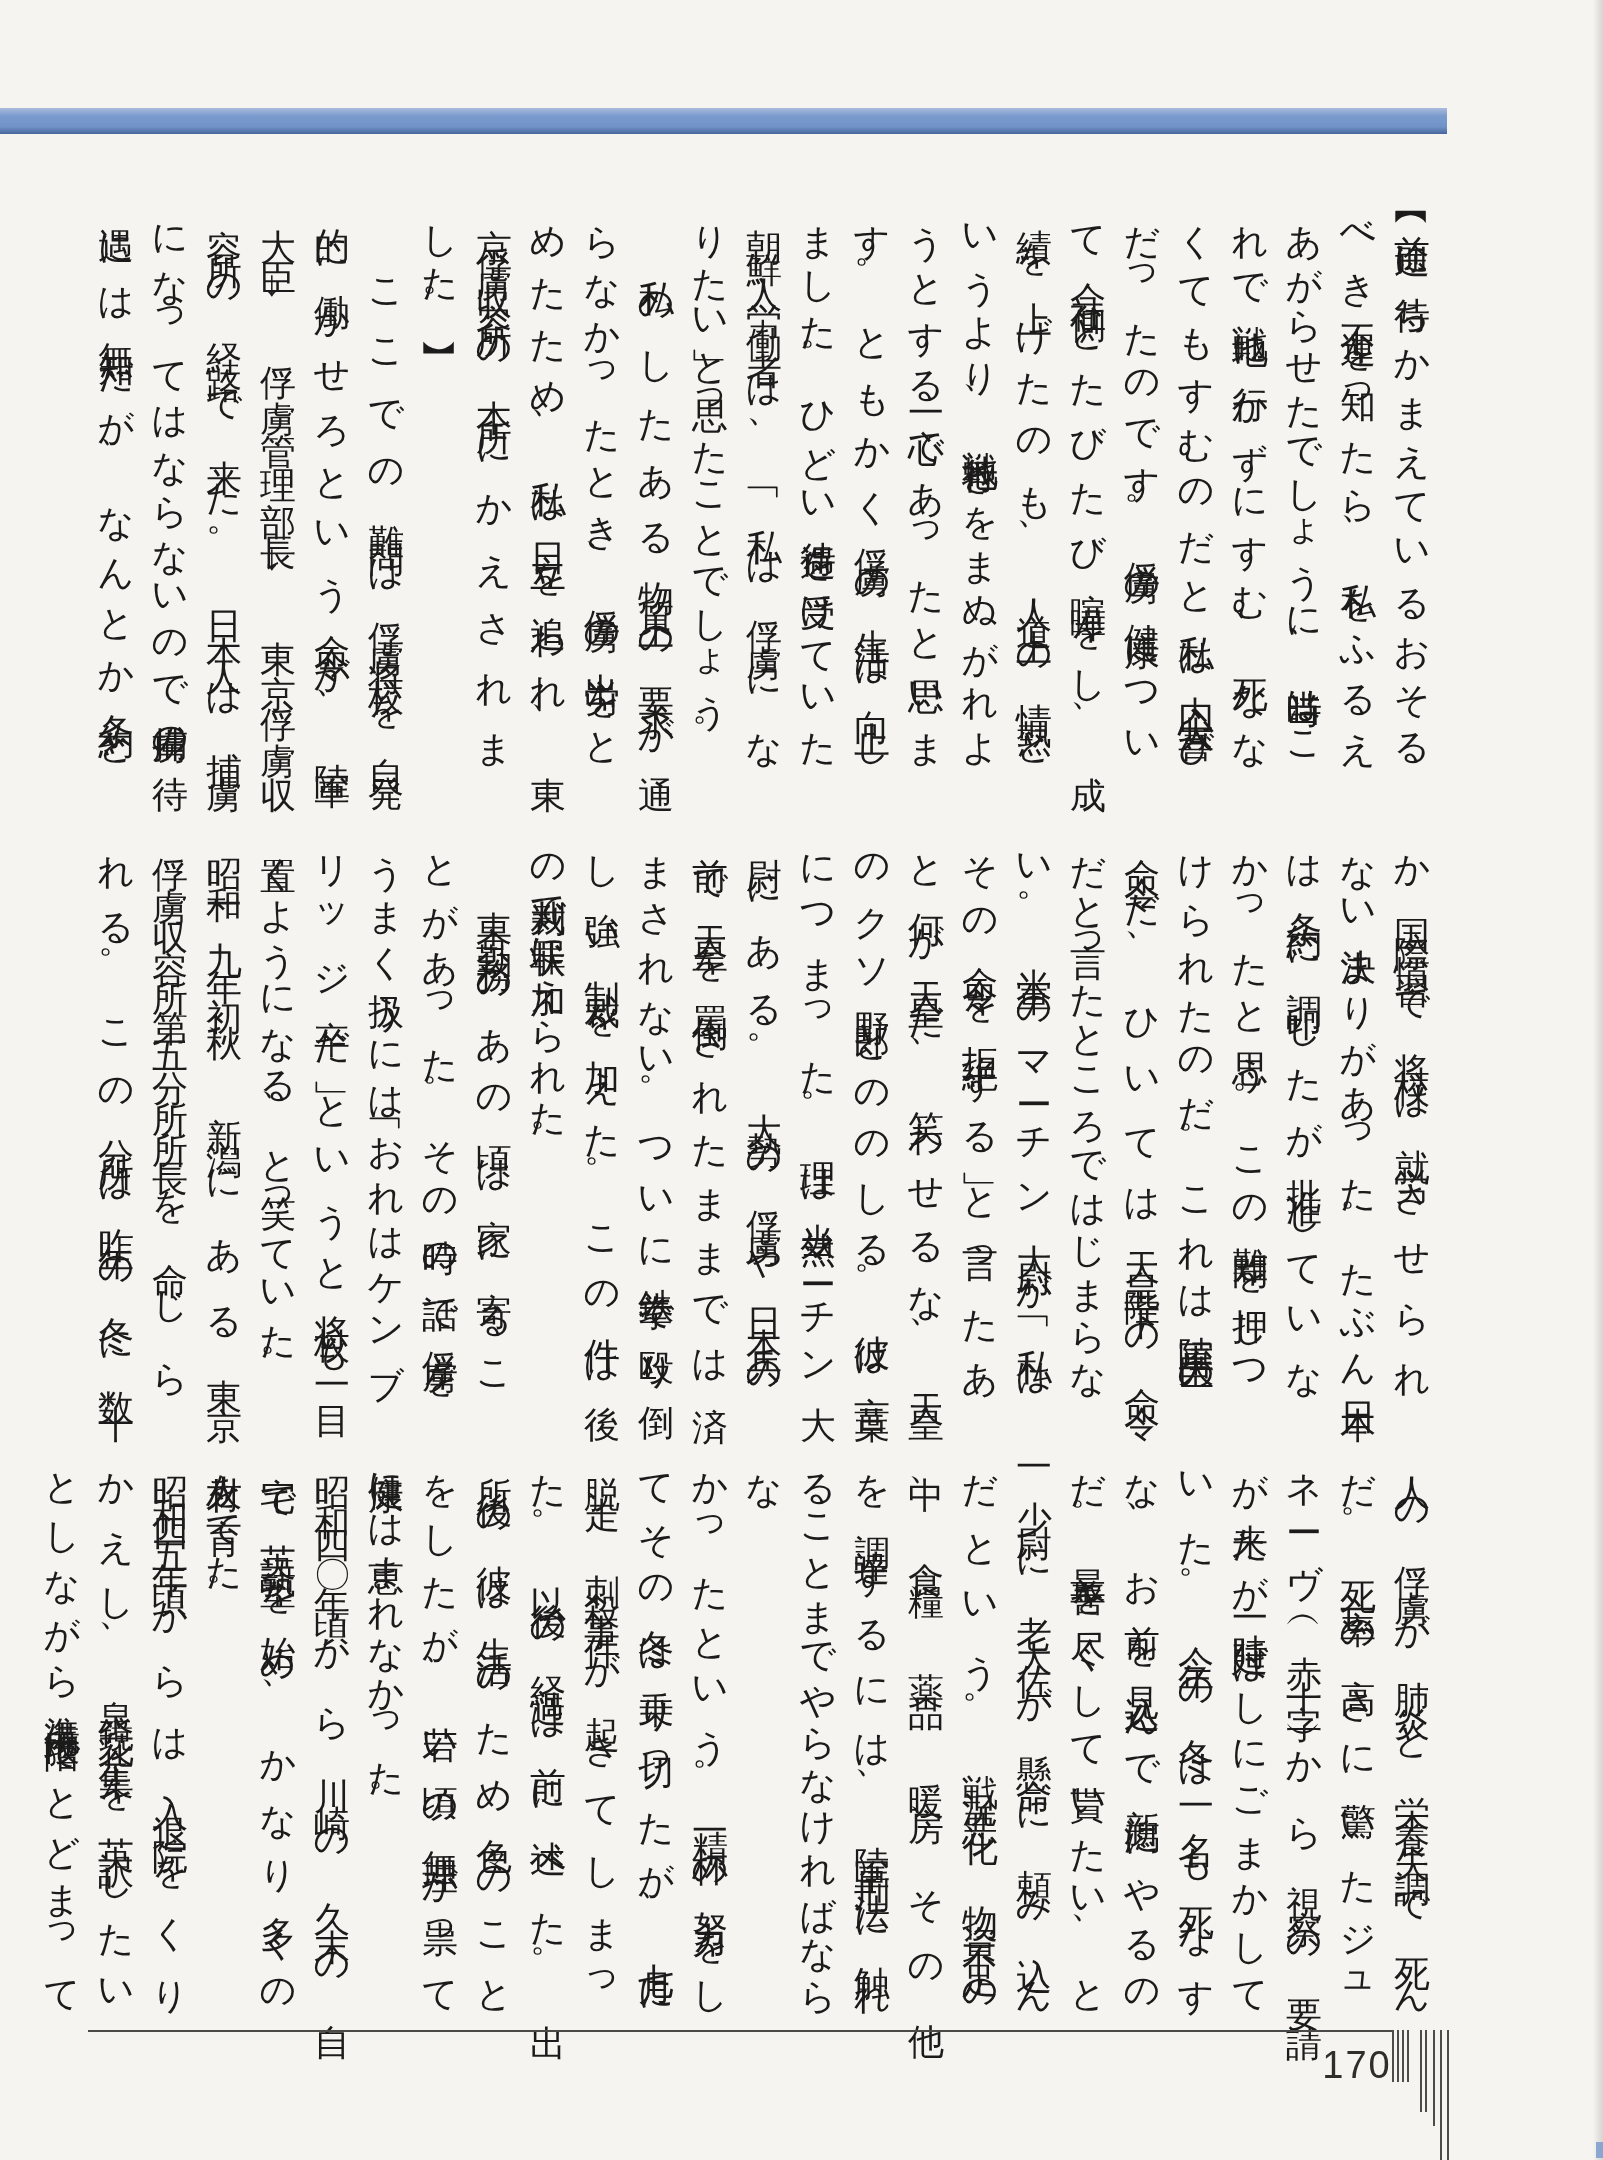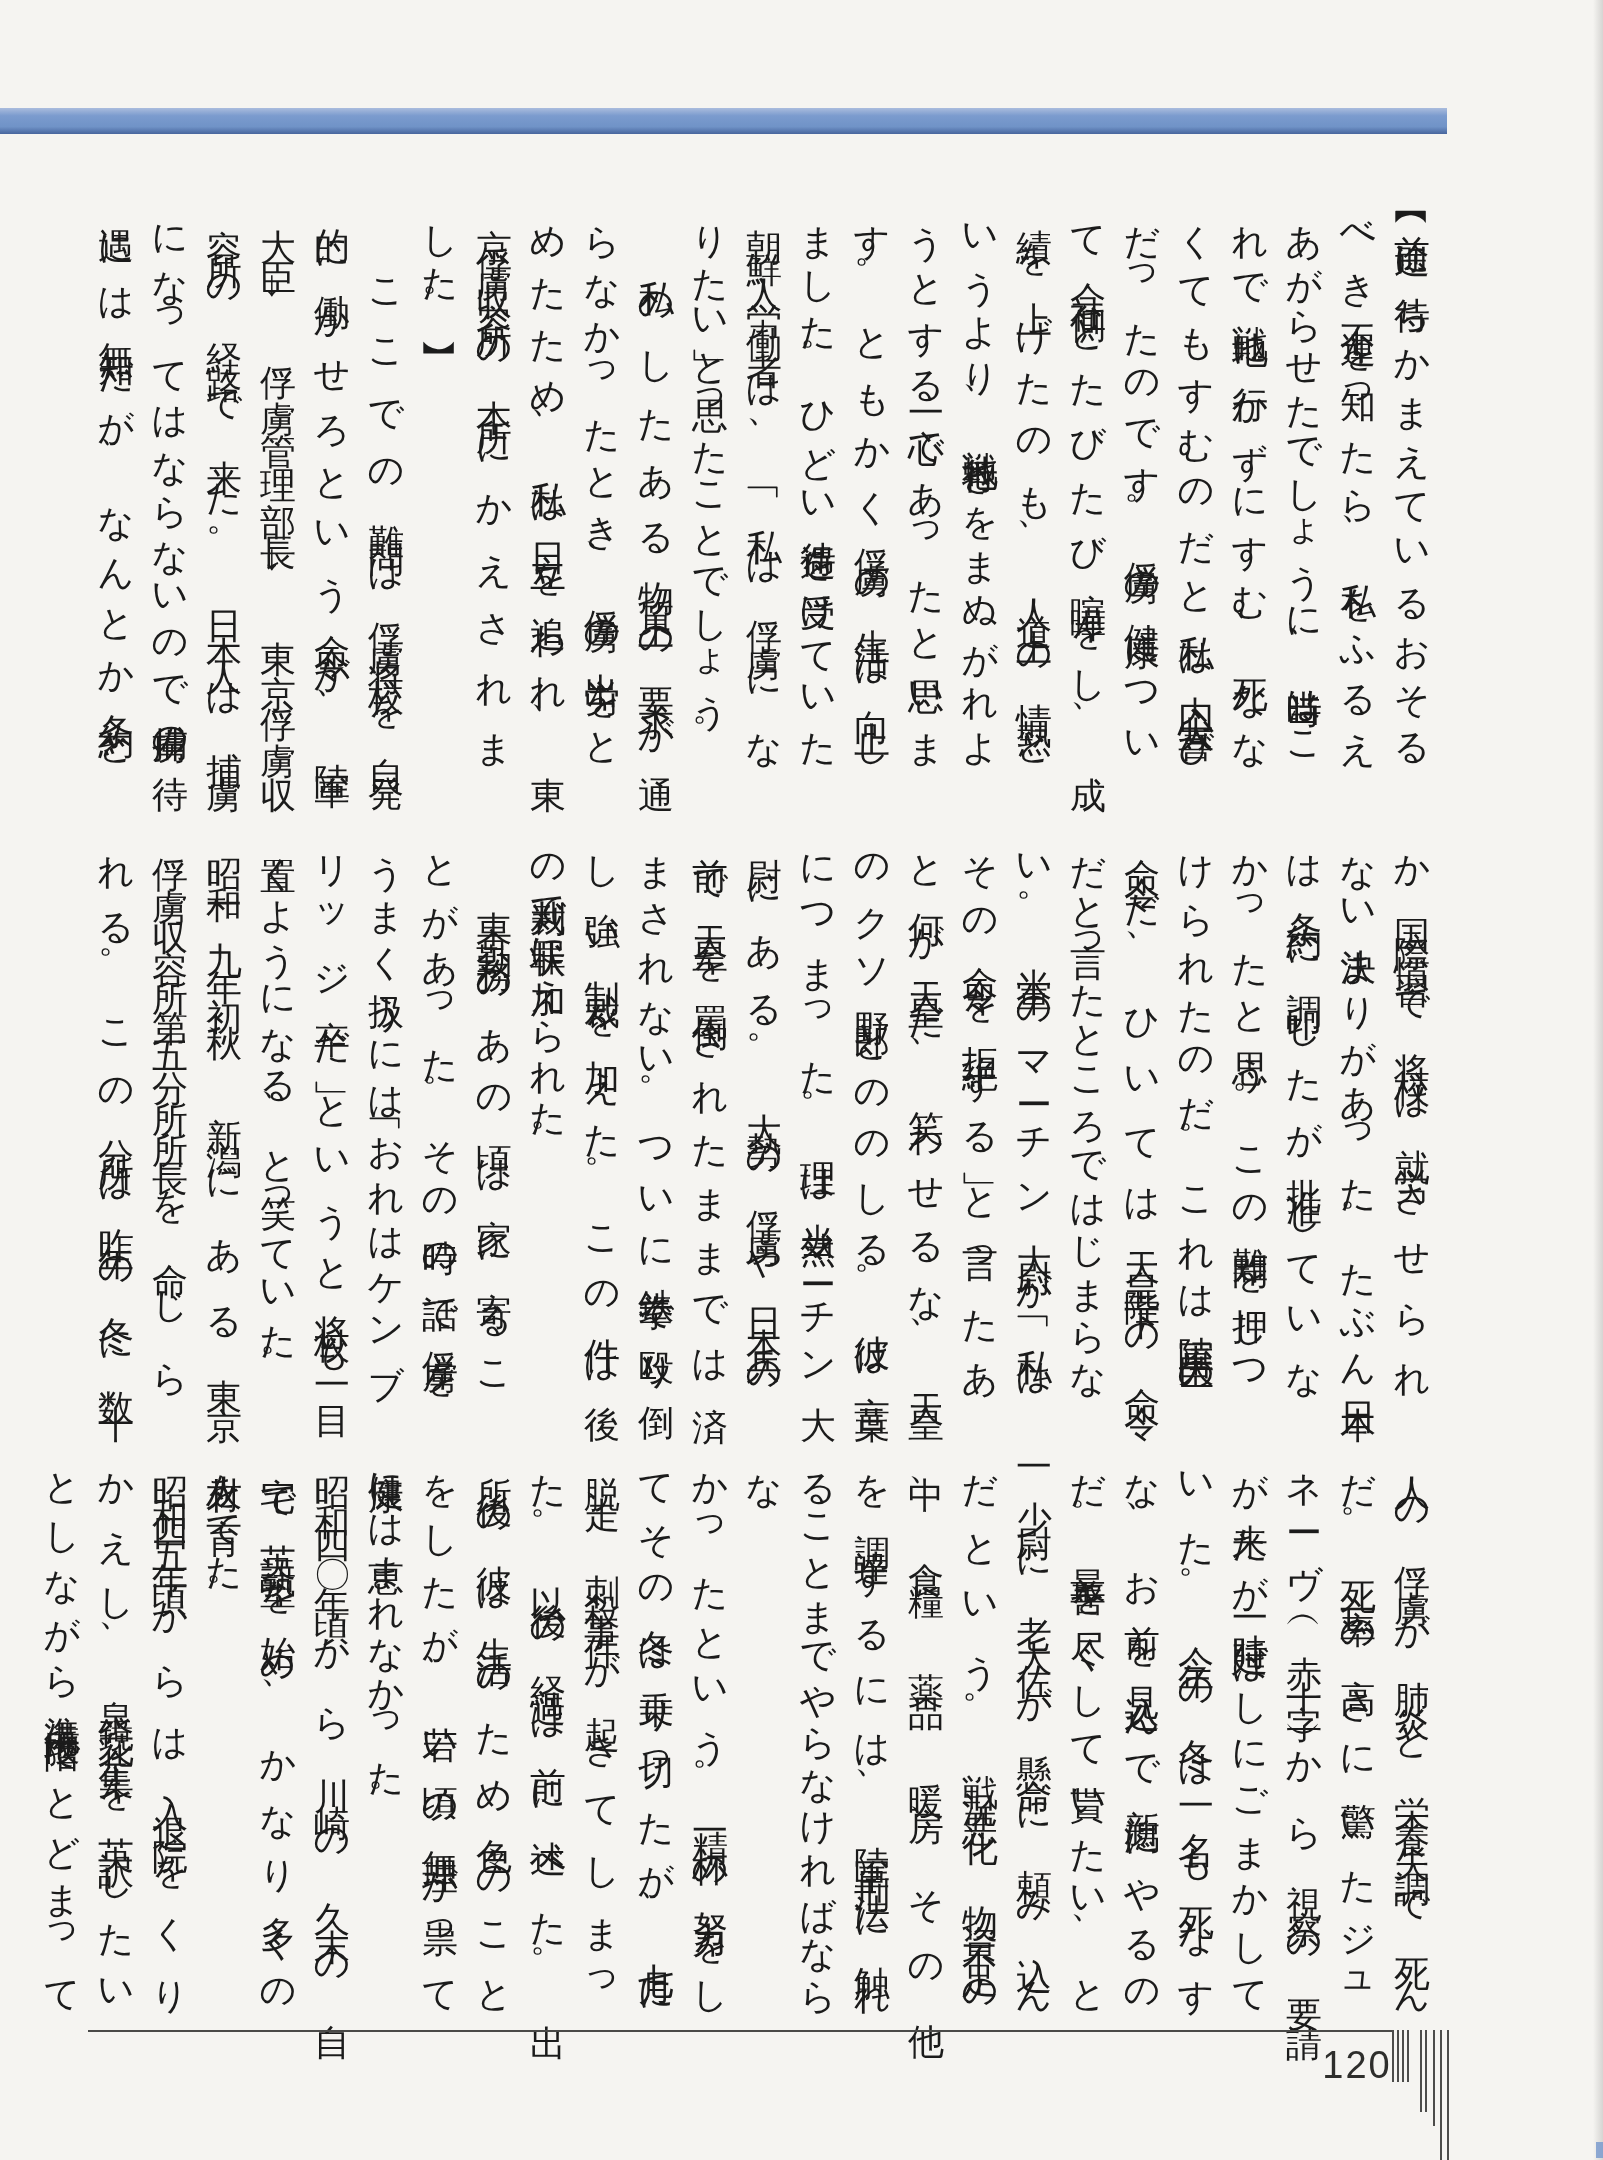--- a/index.html
+++ b/index.html
@@ -142,21 +142,21 @@
       <div class="vcol">昭和四〇年頃から川崎の久末の自</div>
       <div class="vcol">宅で英語塾を始め、かなり多くの</div>
       <div class="vcol short">人材を育てた。</div>
       <div class="vcol">昭和四五年頃からは入退院をくり</div>
       <div class="vcol">かえし、泉鏡花全集を英訳したい</div>
       <div class="vcol">としながら準備段階でとどまって</div>
     </div>
 
   <div class="footer-rule"></div>
 
-  <div class="page-number">120</div>
+  <div class="page-number">170</div>
 
   <div class="edge-marks">
     <span></span>
     <span></span>
     <span></span>
     <span></span>
     <span></span>
     <span></span>
     <span></span>
     <span></span>

